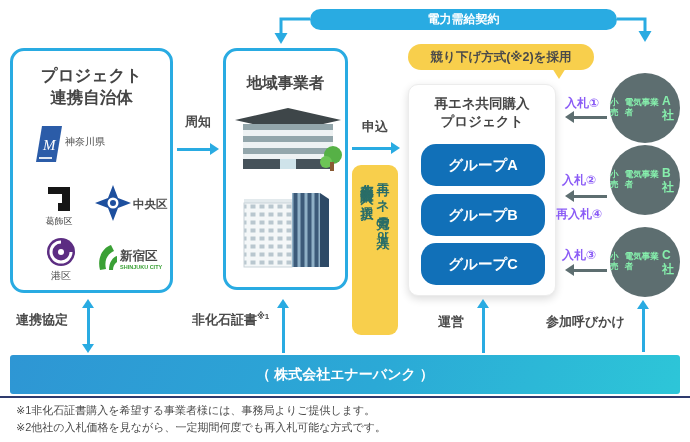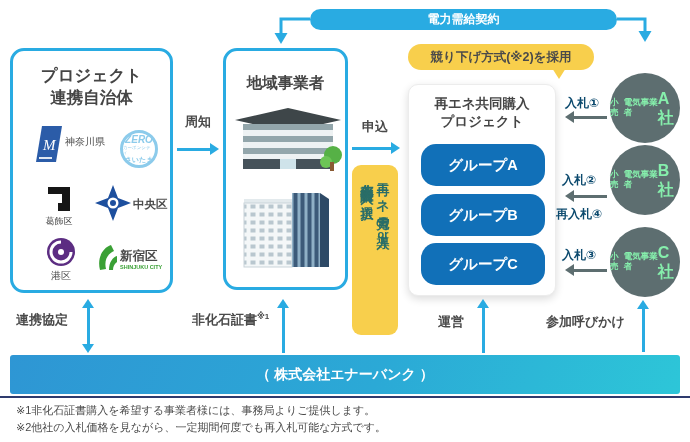--- a/index.html
+++ b/index.html
@@ -25,24 +25,24 @@
   .reg-title{top:22px;font-size:15.5px;}
   .proj-box{left:408px;top:84px;width:148px;height:212px;background:#fff;border:1px solid #ececec;
     border-radius:10px;box-shadow:0 3px 8px rgba(0,0,0,.14);box-sizing:border-box;}
   .proj-title{top:10px;font-size:13.5px;}
   .pill{left:12px;width:124px;height:42px;border-radius:15px;background:#1170b8;color:#fff;
     display:flex;align-items:center;justify-content:center;font-size:14.5px;font-weight:bold;}
   
   .retailer{left:610px;width:70px;height:70px;border-radius:50%;background:#5d6e70;color:#86efac;
     display:flex;flex-direction:row;align-items:center;justify-content:flex-end;line-height:1.15;}
   .ret-type{font-size:8.5px;font-weight:bold;}
-  .ret-name{font-size:16px;font-weight:bold;margin-top:1px;}
+  .ret-name{font-size:12px;font-weight:bold;margin-top:1px;}
   
   .flabel{font-size:13px;font-weight:bold;color:#4a4a4a;white-space:nowrap;}
-  .bid-label{font-size:12px;font-weight:bold;color:#0c4a6e;white-space:nowrap;}
+  .bid-label{font-size:12px;font-weight:bold;color:#8b5cf6;white-space:nowrap;}
   sup.note{font-size:8px;vertical-align:super;}
   
   .har{height:13px;}
   .har .s{position:absolute;top:5px;height:3px;background:var(--c);}
   .har .h{position:absolute;width:0;height:0;top:0;}
   .har.r .s{left:0;right:8px;}
   .har.r .h{right:0;border-top:6.5px solid transparent;border-bottom:6.5px solid transparent;border-left:9px solid var(--c);}
   .har.l .s{right:0;left:8px;}
   .har.l .h{left:0;border-top:6.5px solid transparent;border-bottom:6.5px solid transparent;border-right:9px solid var(--c);}
   .var{width:13px;}
@@ -102,25 +102,20 @@
       <div>連携自治体</div>
     </div>
 
     <svg class="abs" style="left:23px;top:75px;" width="26" height="36">
       <polygon points="6,0 26,0 20,36 0,36" fill="#2b5ca8"></polygon>
       <text x="7" y="24" font-size="15" font-style="italic" fill="#fff" font-family="serif">M</text>
       <rect x="3" y="31" width="13" height="2" fill="#fff" opacity="0.85"></rect>
     </svg>
     <div class="abs logo-label" style="left:52px;top:84px;font-size:10px;">神奈川県</div>
 
-    <div class="abs zero-circle" style="left:107px;top:79px;">
-      <span class="zero-big">ZERO</span>
-      <span class="zero-small">カーボンシティ</span>
-      <span class="zero-name">さいたま</span>
-    </div>
 
     <svg class="abs" style="left:31px;top:134px;" width="30" height="30">
       <path d="M4,2 H26 V26 H14 V18 H18 V9 H4 Z" fill="#161616"></path>
     </svg>
     <div class="abs logo-label" style="left:31px;top:164px;width:30px;text-align:center;font-size:9px;">葛飾区</div>
 
     <svg class="abs" style="left:82px;top:134px;" width="36" height="36">
       <path d="M18,0 L23,13 L36,18 L23,23 L18,36 L13,23 L0,18 L13,13 Z" fill="#1d4f9e"></path>
       <circle cx="18" cy="18" r="5.5" fill="#fff"></circle>
       <circle cx="18" cy="18" r="3" fill="#1d4f9e"></circle>

